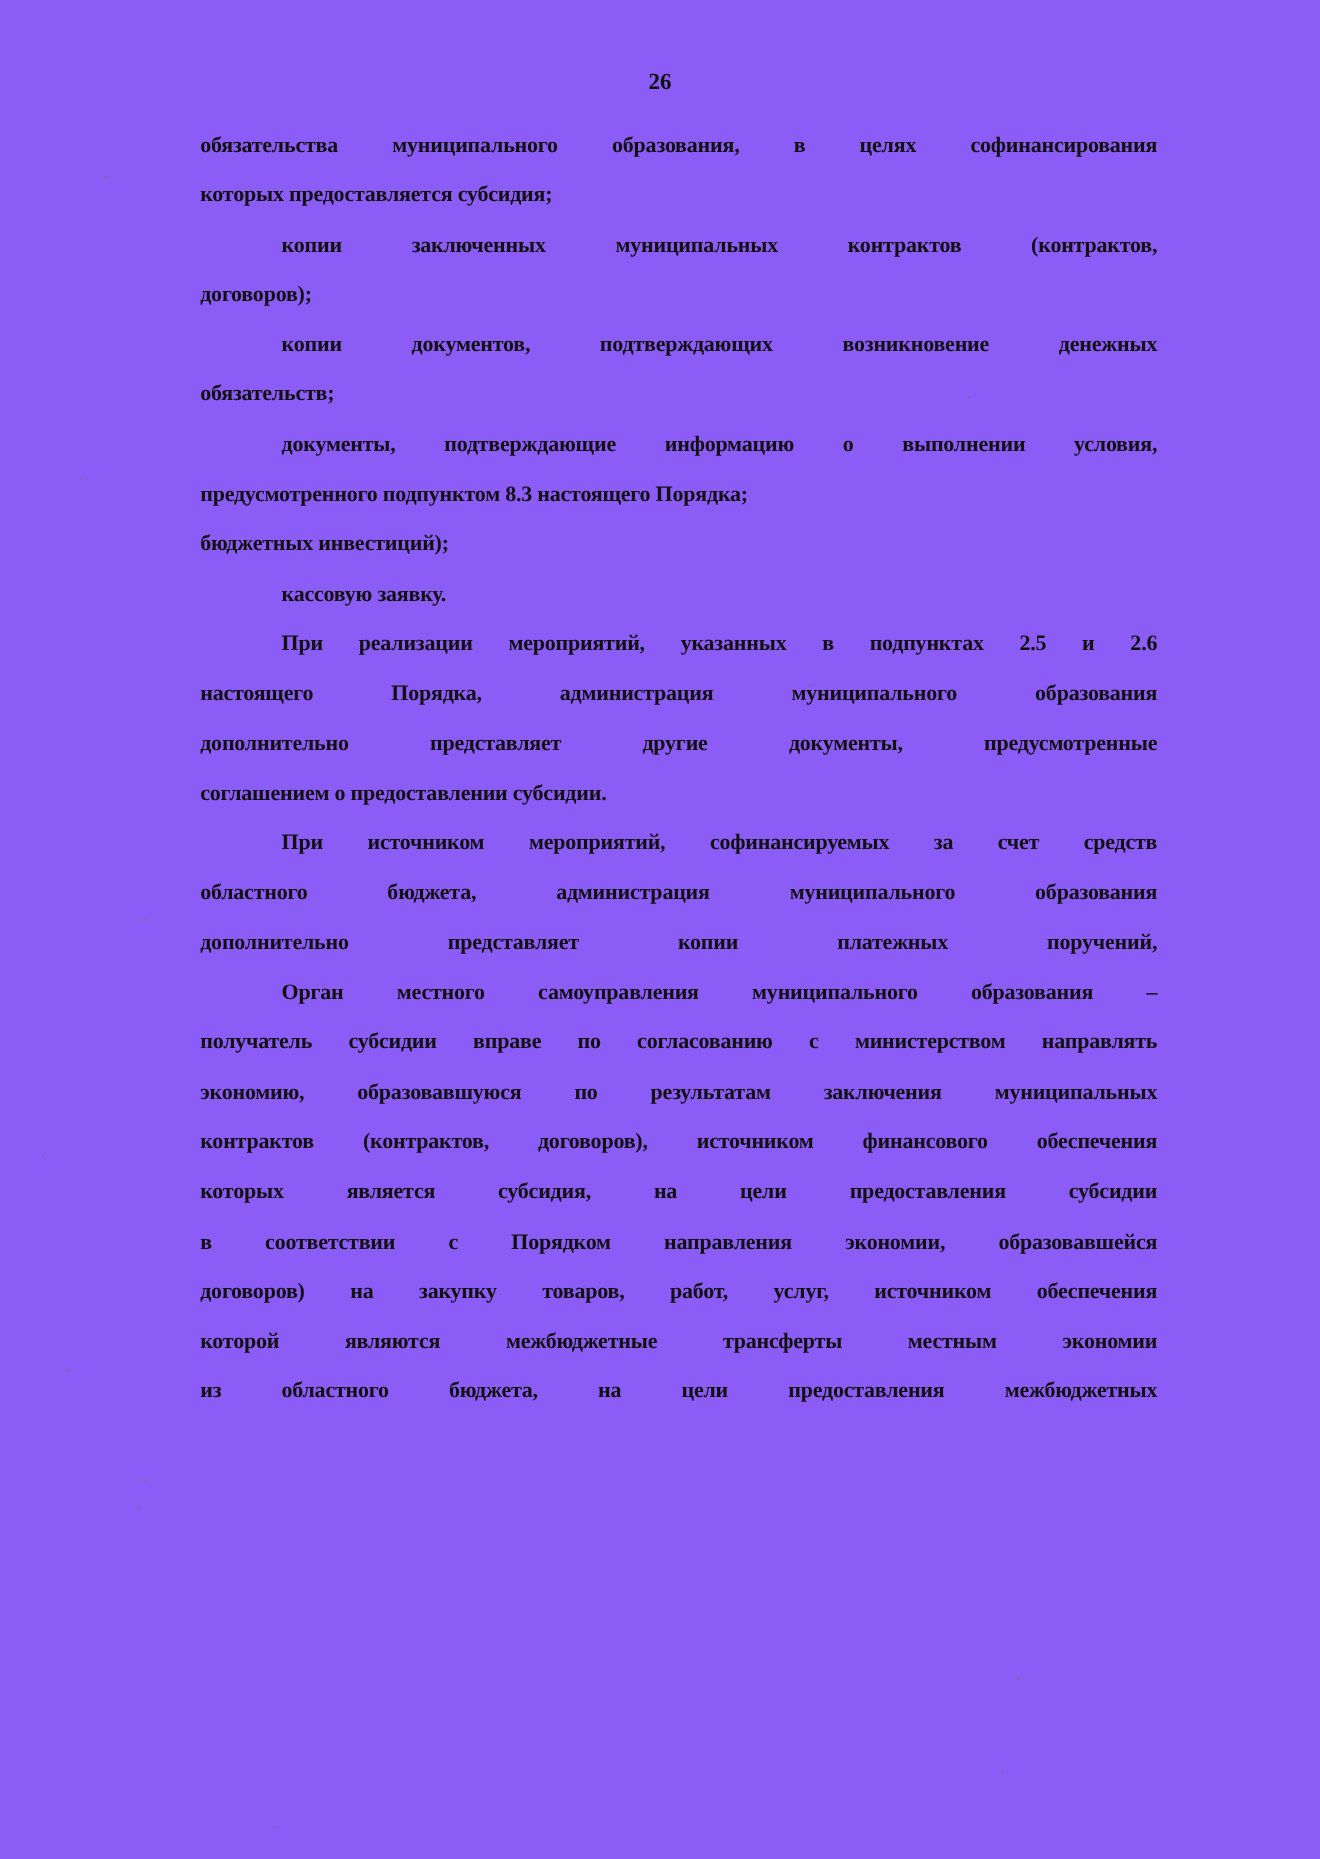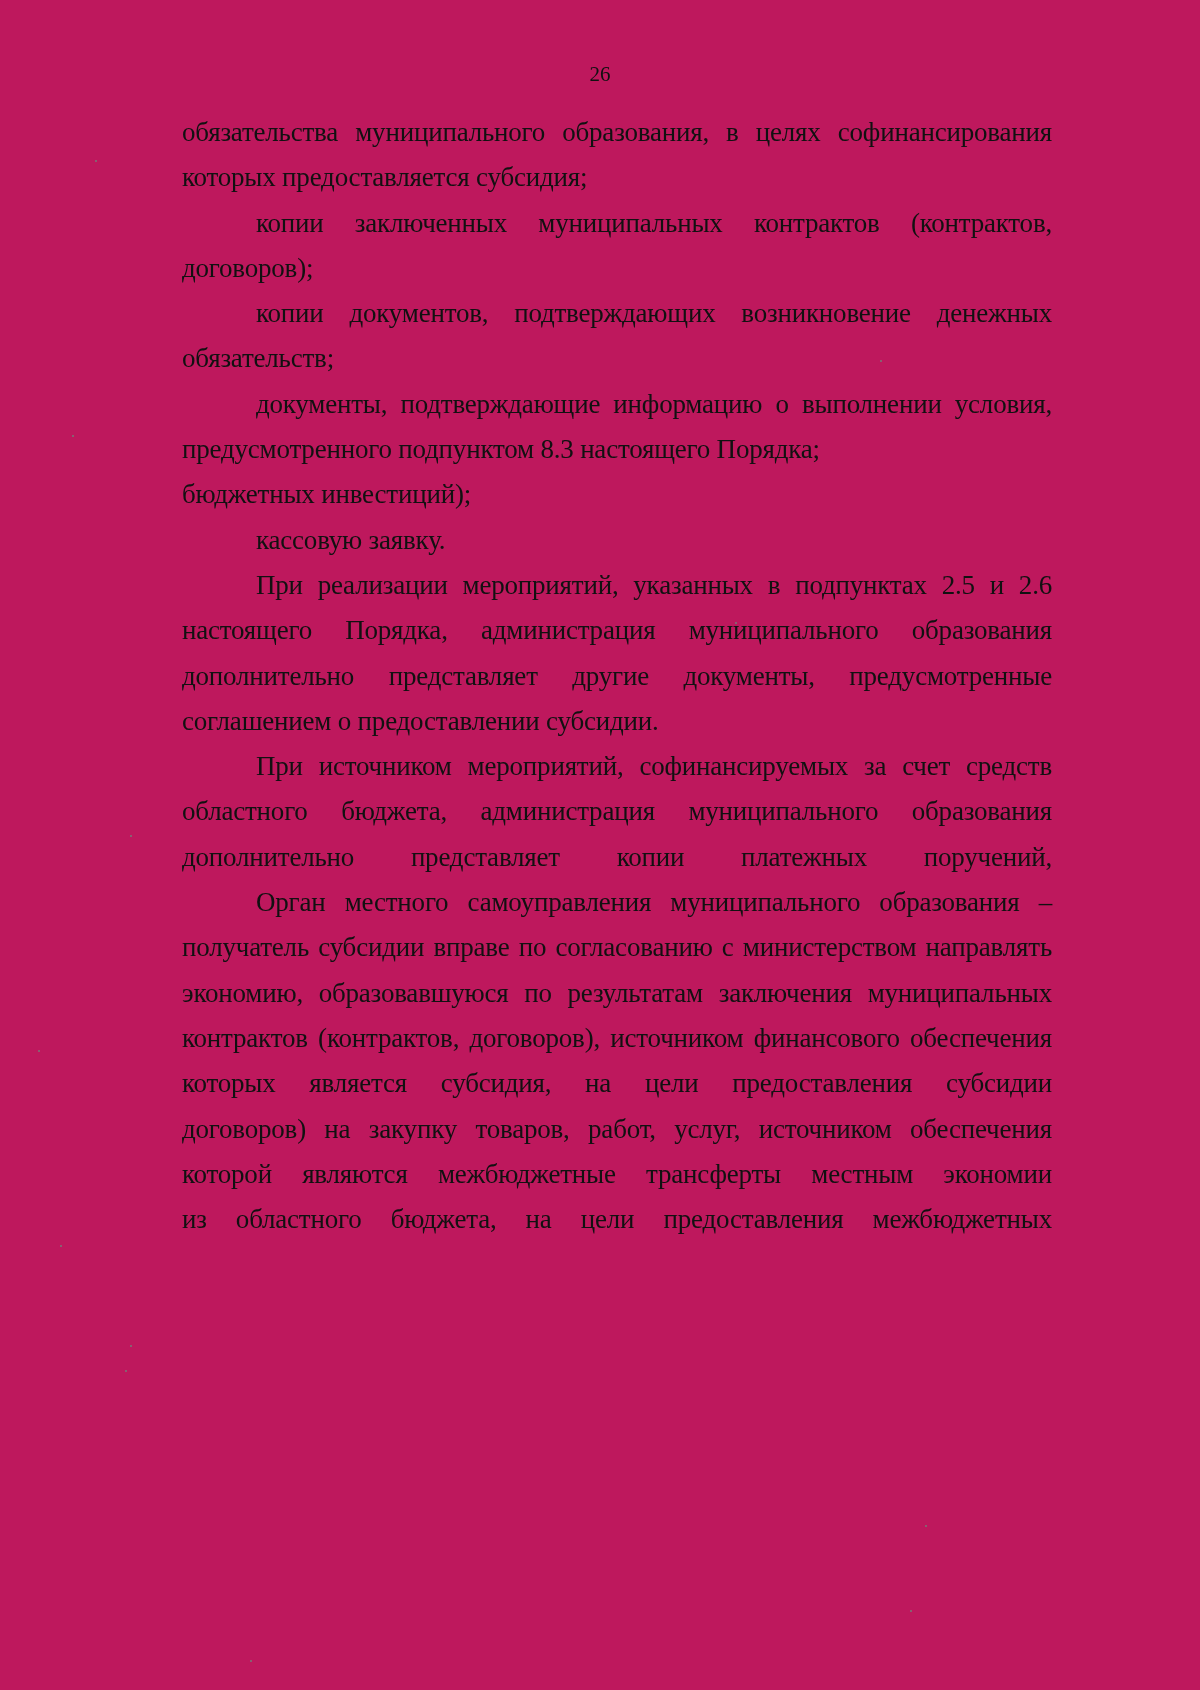--- a/index.html
+++ b/index.html
@@ -14,37 +14,38 @@
       overflow: hidden;
       font-family: "Liberation Serif", "DejaVu Serif", serif;
       color: #111111;
     }
     .page {
       position: absolute;
       left: 0;
       top: 0;
       width: 1200px;
       height: 1690px;
-      background: #be185d;
+      background: #8b5cf6;
+      font-weight: bold;
     }
     .page-number {
       position: absolute;
       top: 62px;
       left: 0;
       width: 1200px;
       text-align: center;
       font-size: 21px;
       line-height: 24px;
     }
     .text-body {
       position: absolute;
       left: 182px;
       top: 110px;
       width: 870px;
-      font-size: 27px;
+      font-size: 20px;
       line-height: 45.3px;
       letter-spacing: -0.2px;
     }
     .line {
       display: block;
       height: 45.3px;
       white-space: nowrap;
       text-align: justify;
       text-align-last: justify;
       overflow: visible;
@@ -85,20 +86,21 @@
     <span class="line">дополнительно представляет другие документы, предусмотренные</span>
     <span class="line last">соглашением о предоставлении субсидии.</span>
     <span class="line indent">При источником мероприятий, софинансируемых за счет средств</span>
     <span class="line">областного бюджета, администрация муниципального образования</span>
     <span class="line">дополнительно представляет копии платежных поручений,</span>
     <span class="line indent">Орган местного самоуправления муниципального образования –</span>
     <span class="line">получатель субсидии вправе по согласованию с министерством направлять</span>
     <span class="line">экономию, образовавшуюся по результатам заключения муниципальных</span>
     <span class="line">контрактов (контрактов, договоров), источником финансового обеспечения</span>
     <span class="line">которых является субсидия, на цели предоставления субсидии</span>
+    <span class="line">в соответствии с Порядком направления экономии, образовавшейся</span>
     <span class="line">договоров) на закупку товаров, работ, услуг, источником обеспечения</span>
     <span class="line">которой являются межбюджетные трансферты местным экономии</span>
     <span class="line">из областного бюджета, на цели предоставления межбюджетных</span>
   </div>
 
   <span class="speck" style="left:95px;top:160px;"></span>
   <span class="speck" style="left:72px;top:435px;"></span>
   <span class="speck" style="left:130px;top:835px;"></span>
   <span class="speck" style="left:38px;top:1050px;"></span>
   <span class="speck" style="left:60px;top:1245px;"></span>

